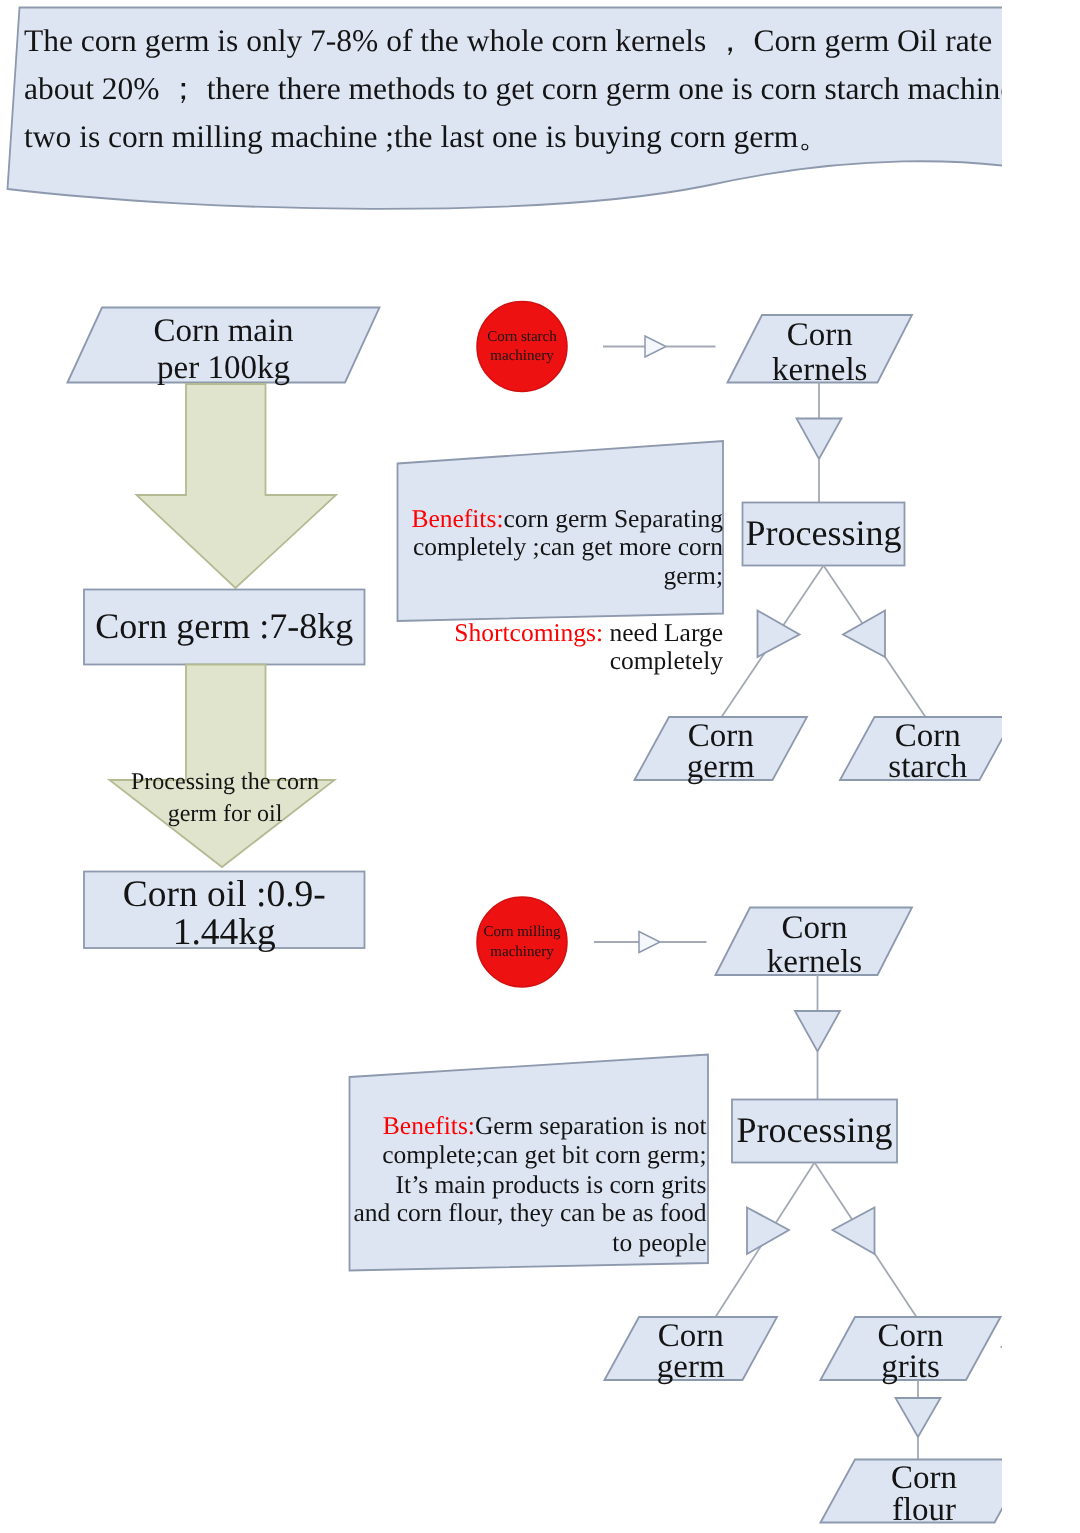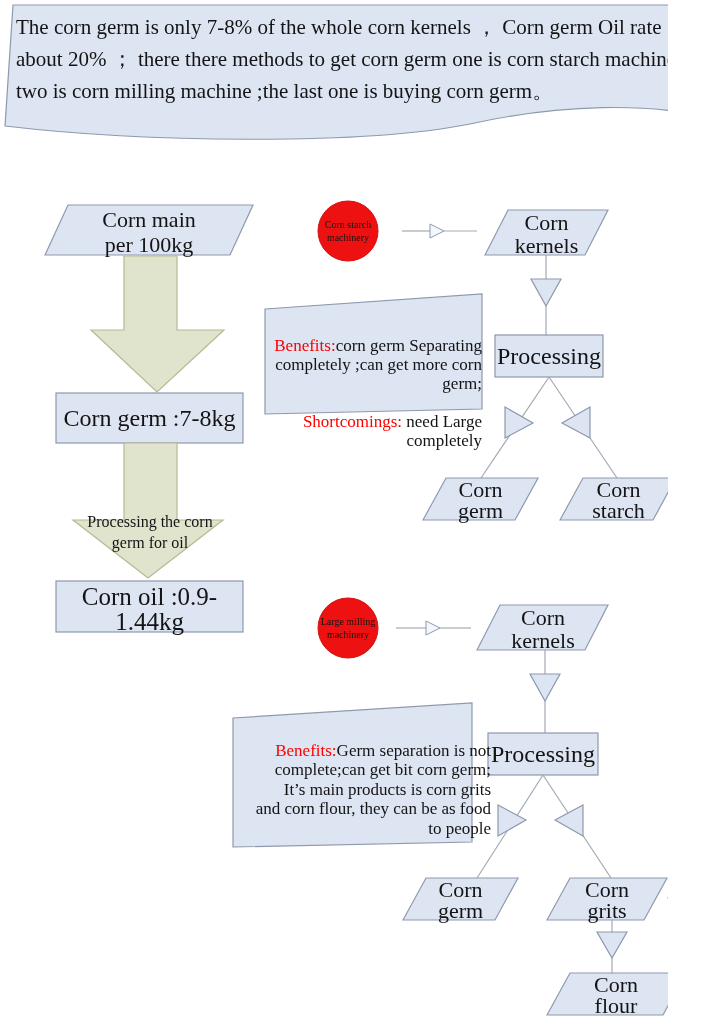--- a/index.html
+++ b/index.html
@@ -106,28 +106,28 @@
   <div class="lbl" style="left:474px;top:335px;width:150px;font-size:24px;line-height:42px;">Processing</div>
   <div class="lbl" style="left:425px;top:479px;width:111px;font-size:22px;line-height:21px;">Corn
 germ</div>
   <div class="lbl" style="left:563px;top:479px;width:111px;font-size:22px;line-height:21px;">Corn
 starch</div>
   <div class="lbl infobox-text" style="left:266px;top:317px;width:216px;font-size:17px;line-height:19px;">
     <p><span class="red">Benefits:</span><span>corn germ Separating completely ;can get  more corn germ;</span></p>
     <p><span class="red">Shortcomings:</span><span> need Large completely</span></p>
   </div>
 
-  <div class="lbl" style="left:316px;top:615px;width:64px;font-size:10px;line-height:13px;">Large milling
+  <div class="lbl" style="left:316px;top:615px;width:64px;font-size:10px;line-height:13px;">Corn milling
 machinery</div>
   <div class="lbl" style="left:482px;top:606px;width:122px;font-size:22px;line-height:23px;">Corn
 kernels</div>
   <div class="lbl" style="left:468px;top:733px;width:150px;font-size:24px;line-height:42px;">Processing</div>
   <div class="lbl" style="left:405px;top:879px;width:111px;font-size:22px;line-height:21px;">Corn
 germ</div>
   <div class="lbl" style="left:551px;top:879px;width:112px;font-size:22px;line-height:21px;">Corn
 grits</div>
   <div class="lbl" style="left:555px;top:974px;width:122px;font-size:22px;line-height:21px;">Corn
 flour</div>
-  <div class="lbl infobox-text" style="left:235px;top:721px;width:236px;font-size:17px;line-height:19.5px;padding-left:20px;">
+  <div class="lbl infobox-text" style="left:235px;top:721px;width:236px;font-size:17px;line-height:19.5px;">
     <p><span class="red">Benefits:</span><span>Germ separation is not complete;can get  bit corn germ; It’s main products is corn grits and corn flour, they can be as food to people</span></p>
   </div>
 
 </div>
 
 </body></html>

